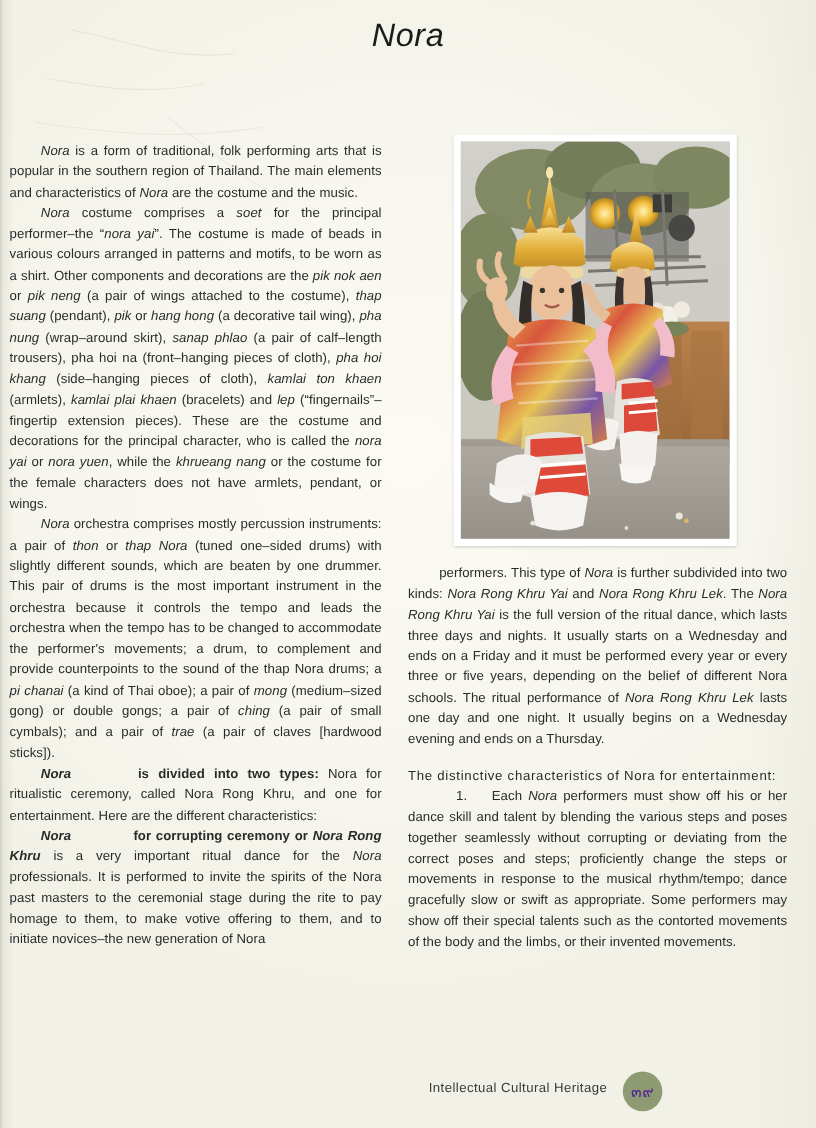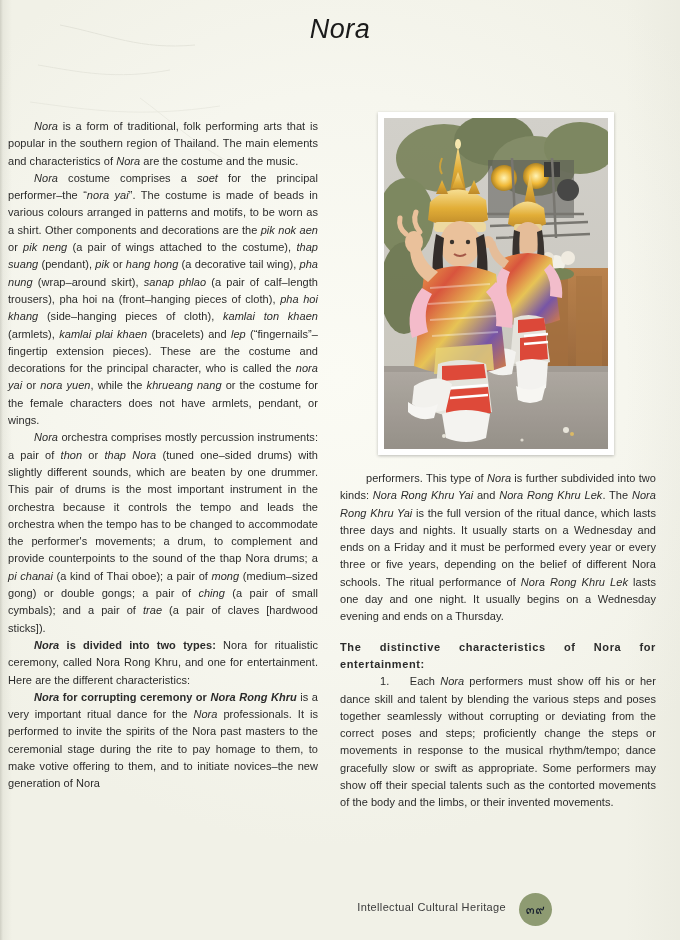--- a/index.html
+++ b/index.html
@@ -82,23 +82,23 @@
   }
   .col.left  { left: 8px;   top: 118px; width: 310px; }
   .col.right { left: 340px; top: 470px; width: 316px; }
 
   .col p { margin: 0; text-indent: 26px; }
   .col p.noindent { text-indent: 0; }
   .col p.numbered { text-indent: 40px; }
   .col .gap { height: 13px; }
 
   i, .it { font-style: italic; }
-  b, .bd { font-weight: bold; }
+  b, .bd { font-weight: bold; padding-left: 48px; }
   .bi { font-weight: bold; font-style: italic; }
-  .spaced { font-weight: bold; letter-spacing: .6px; }
+  .spaced { font-weight: normal; letter-spacing: .6px; }
 
   
   .footer {
     position: absolute;
     left: 0; top: 893px;
     width: 572px;
     height: 40px;
   }
   .footer-label {
     position: absolute;
@@ -109,21 +109,21 @@
     letter-spacing: .35px;
   }
   .page-badge {
     position: absolute;
     right: 20px;
     top: 0px;
     width: 33px;
     height: 33px;
     border-radius: 50%;
     background: #8e9b72;
-    color: #0f172a;
+    color: #4c1d95;
     font-size: 13px;
     display: flex;
     align-items: center;
     justify-content: center;
     letter-spacing: .5px;
   }
 </style>
 </head>
 <body>
 

